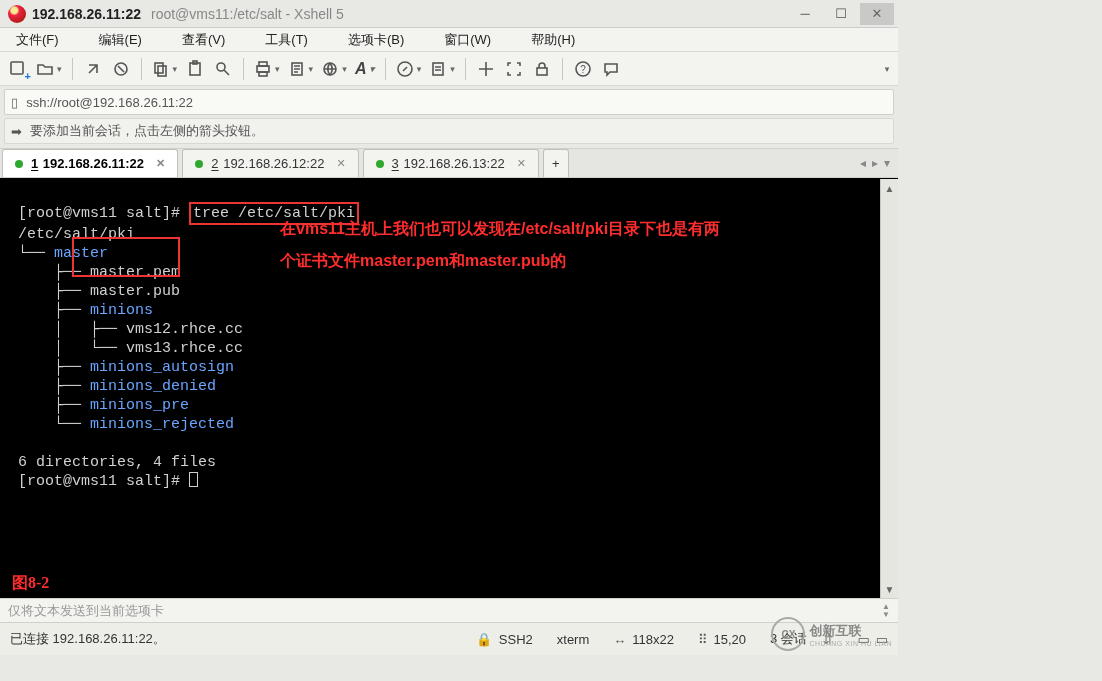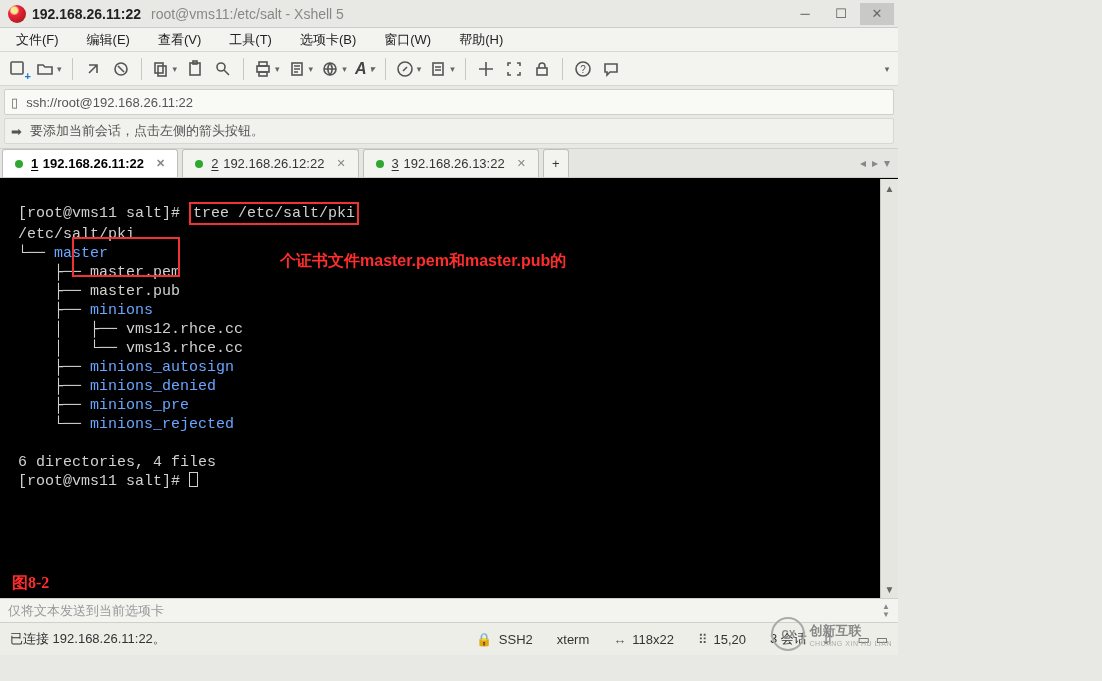--- a/index.html
+++ b/index.html
@@ -34,21 +34,21 @@
   .titlebar .winbtn {
     width: 34px; height: 22px; margin-left: 2px;
     display: flex; align-items: center; justify-content: center;
     color: #555; font-size: 13px;
     background: transparent;
   }
   .titlebar .winbtn.close { background: #c9cac7; color: #666; }
 
   
   .menubar {
-    display: flex; align-items: center; gap: 8px;
+    display: flex; align-items: center; gap: 20px;
     height: 24px; padding: 0 6px;
     background: #f3f4ef;
     border-bottom: 1px solid #d8d8d3;
   }
   .menubar .menuitem { padding: 2px 10px; font-size: 13px; color: #222; }
 
   
   .toolbar {
     display: flex; align-items: center; gap: 0;
     height: 34px; padding: 2px 4px;
@@ -384,20 +384,21 @@
     │   ├── <span>vms12.rhce.cc</span>
     │   └── <span>vms13.rhce.cc</span>
     ├── <span class="dir">minions_autosign</span>
     ├── <span class="dir">minions_denied</span>
     ├── <span class="dir">minions_pre</span>
     └── <span class="dir">minions_rejected</span>
 
 <span>6 directories, 4 files</span>
 <span class="prompt-user">[root@vms11 salt]# </span><span class="cursor"></span>
     <div class="file-box" style="top:58px;height:40px;width:108px"></div>
+    <div class="ann" style="left:280px;top:40px">在vms11主机上我们也可以发现在/etc/salt/pki目录下也是有两</div>
     <div class="ann" style="left:280px;top:72px">个证书文件master.pem和master.pub的</div>
     <div class="figlabel">图8-2</div>
   </div>
   <div class="scrollbar">
     <div class="arrow">▲</div>
     <div class="track"></div>
     <div class="arrow">▼</div>
   </div>
 </div>
 

